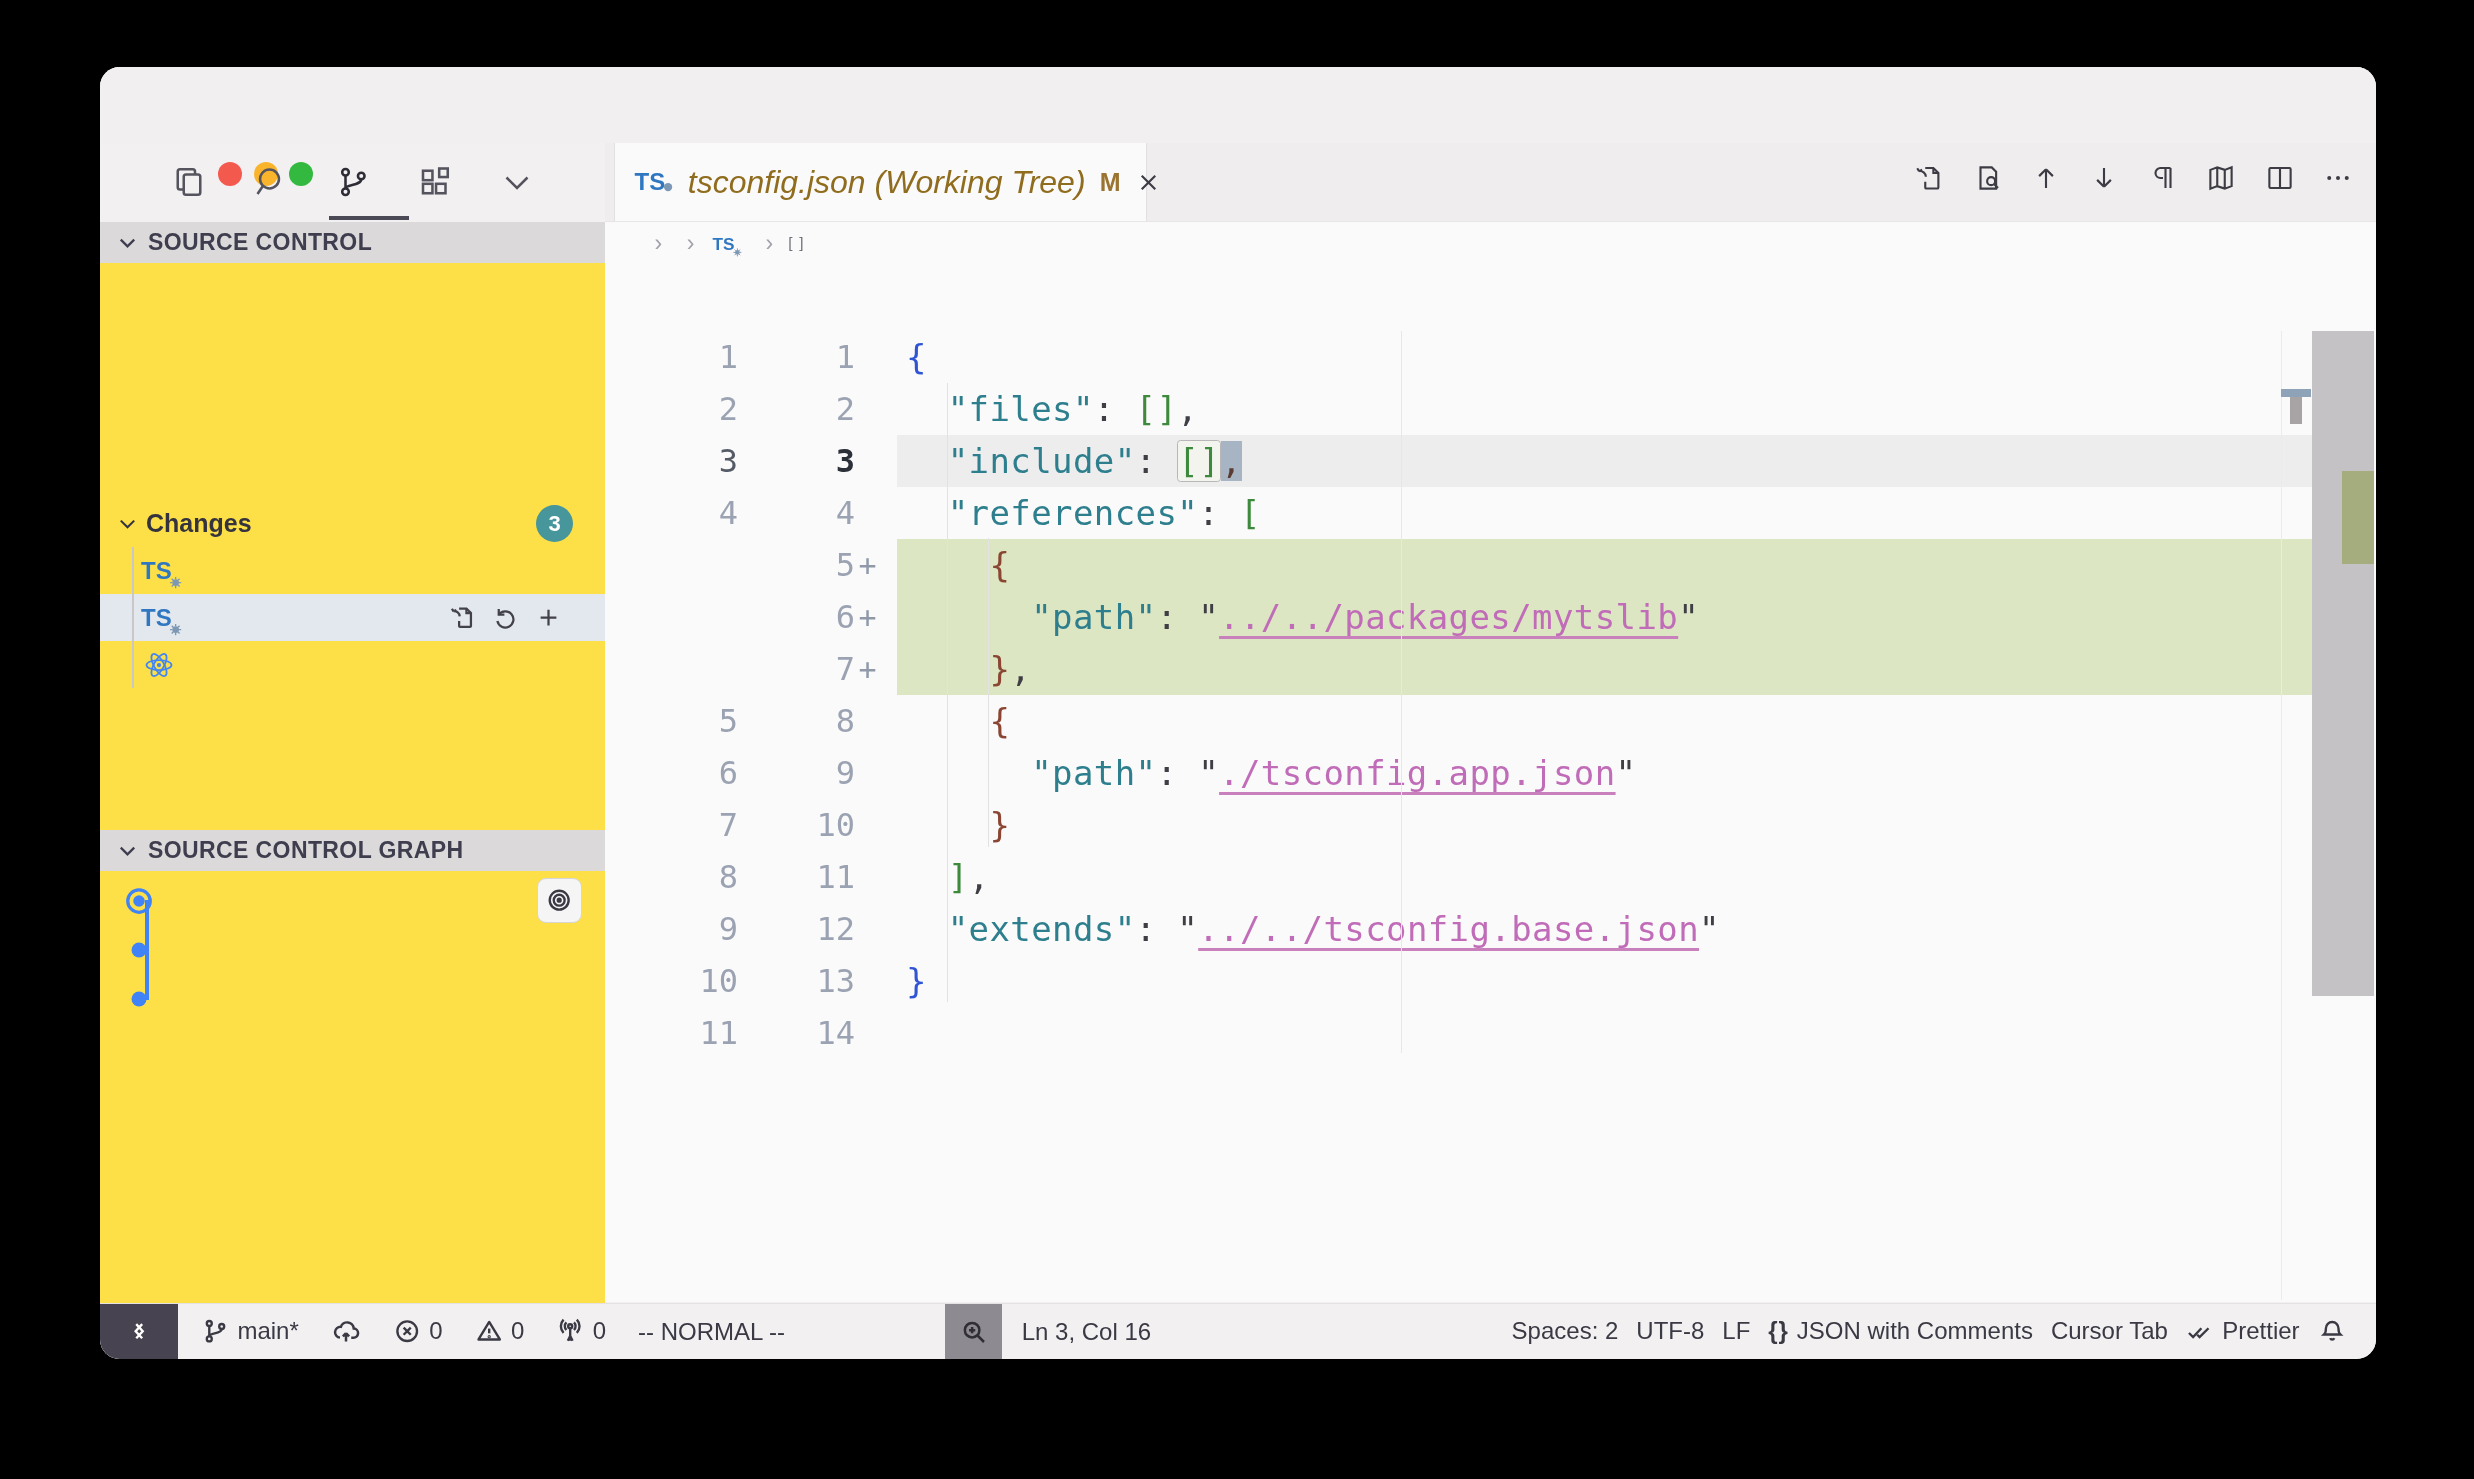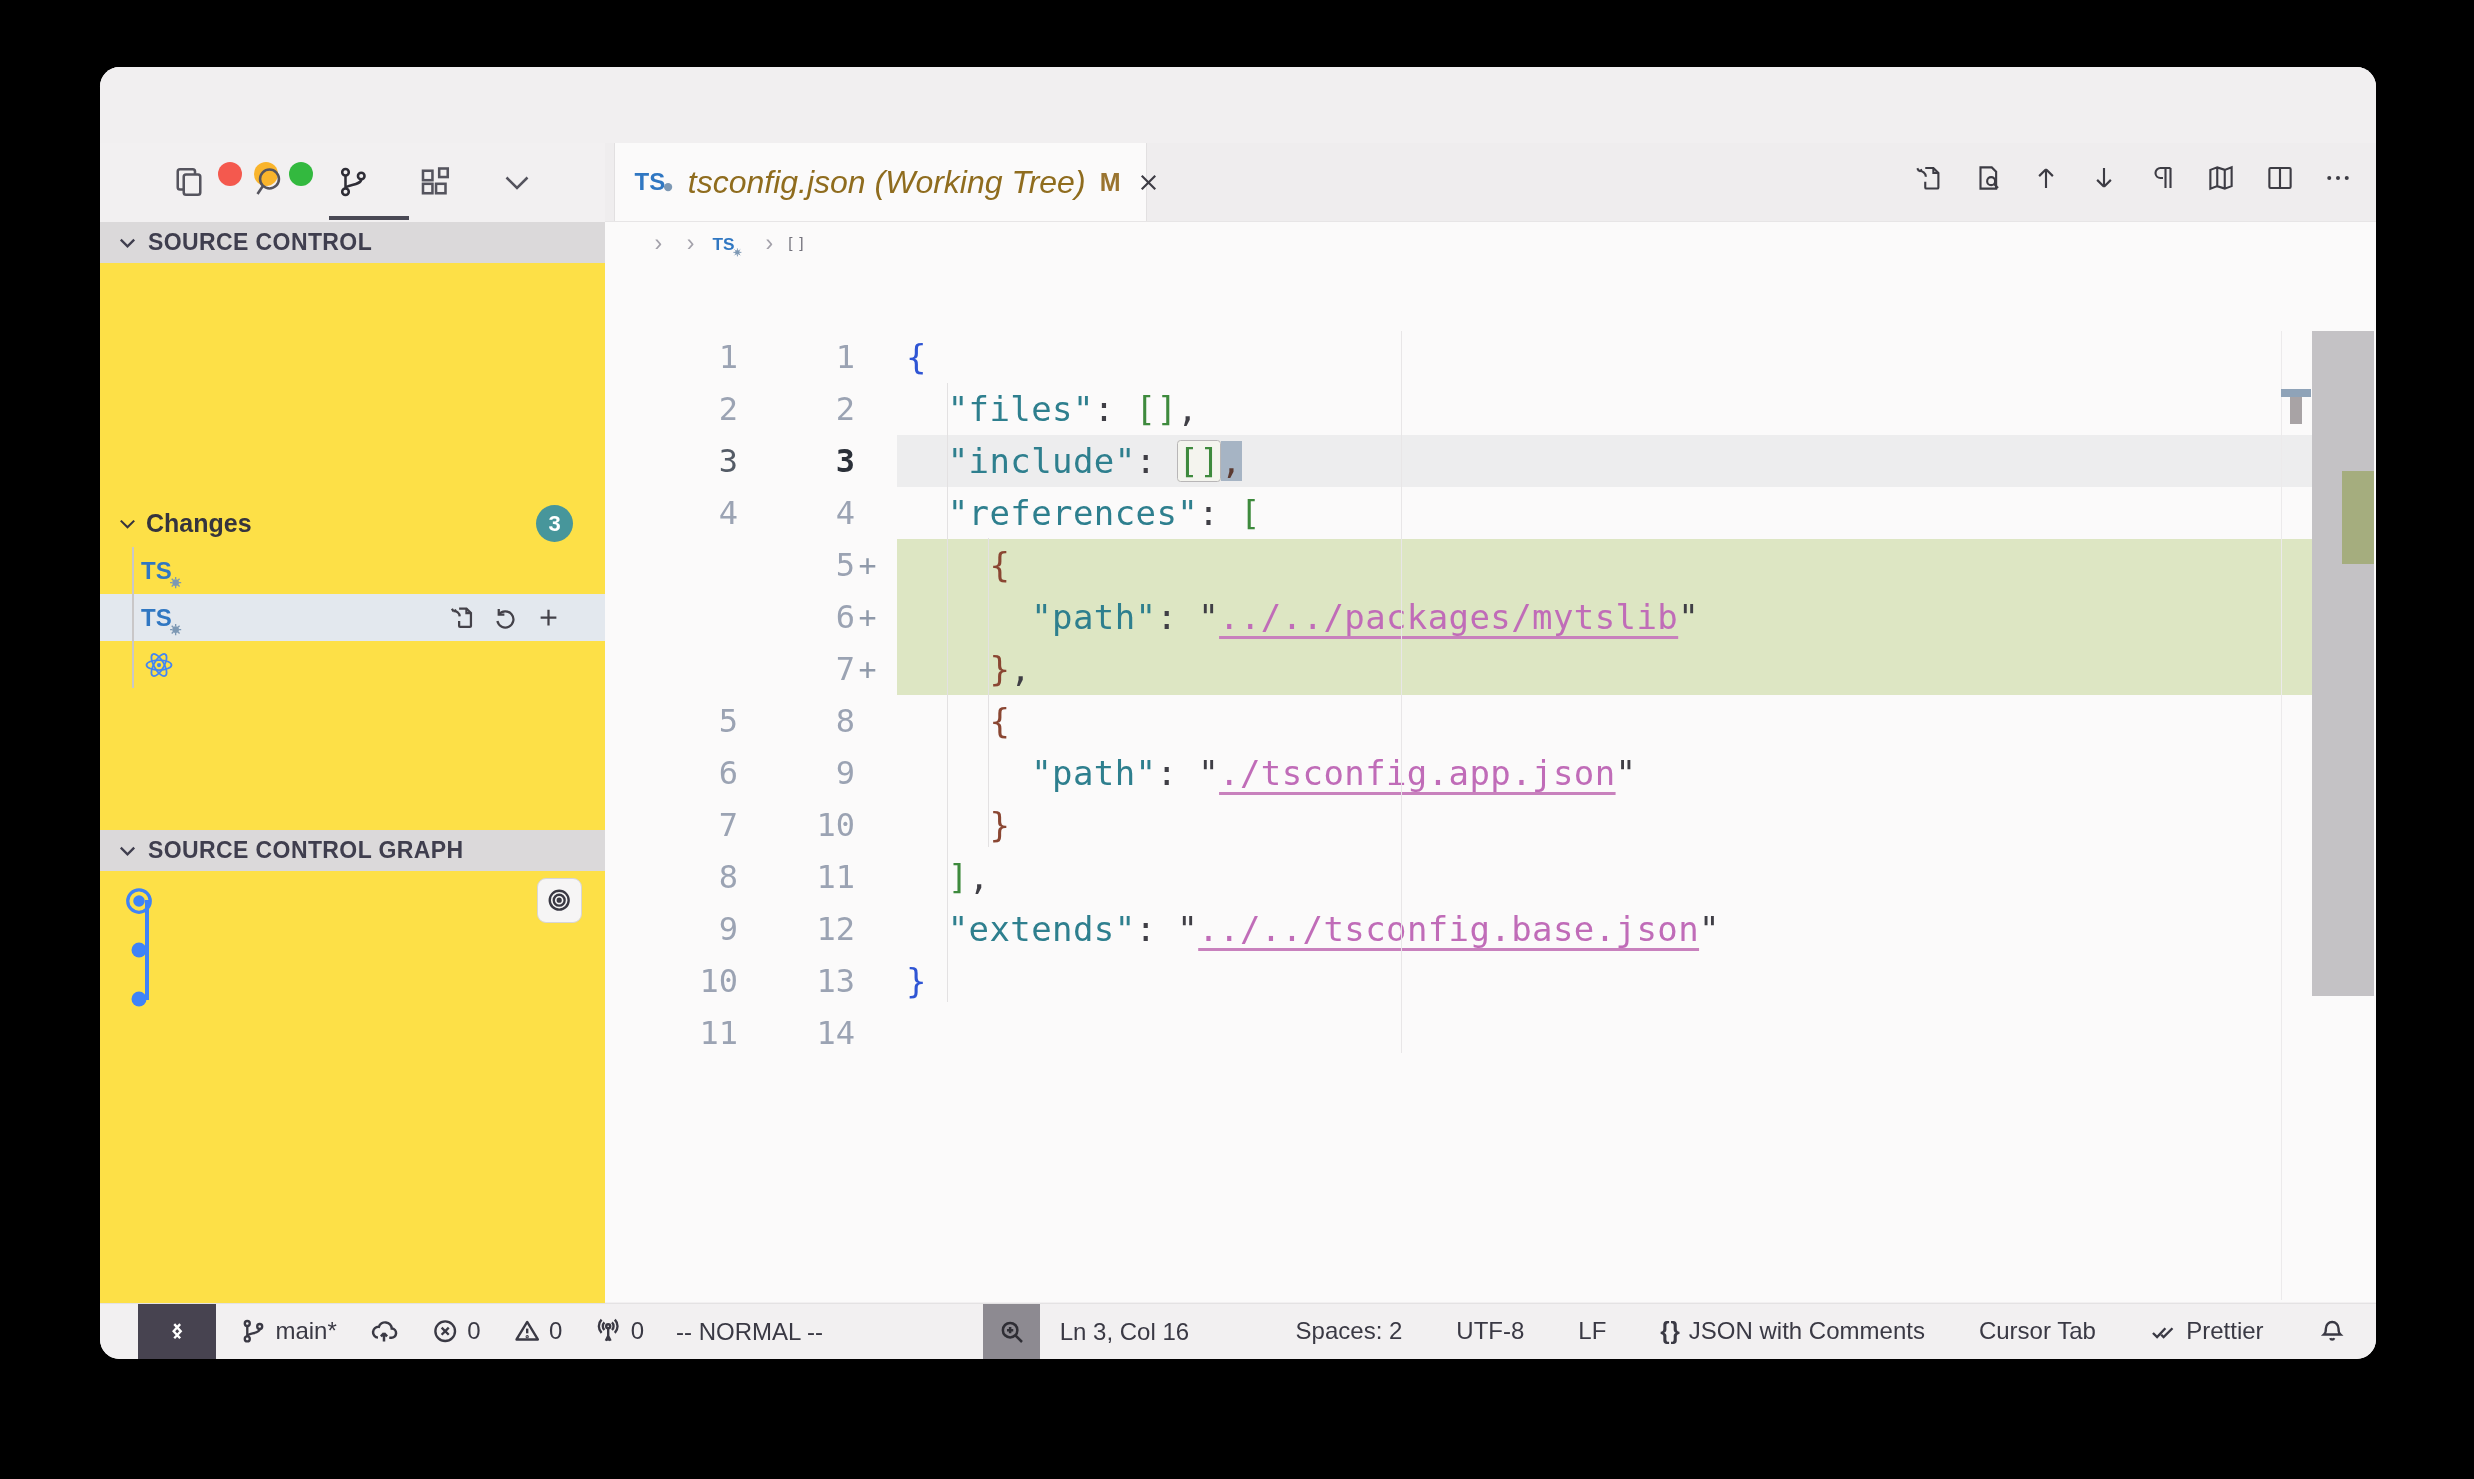--- a/index.html
+++ b/index.html
@@ -97,26 +97,26 @@
   #gutter-div{left:796px;top:188px;width:0.9px;height:722px;background:#e8e6e7;}
   .iguide{width:0.9px;background:#e3e1e2;left:342px;}
   
   #strip-border{left:1676px;top:188px;width:0.9px;height:969px;background:#eceaeb;}
   #t-h{left:1676px;top:246px;width:30px;height:8px;background:#8fa3b8;}
   #t-v{left:1685px;top:254px;width:11.6px;height:27px;background:#a8a3a5;}
   #scrollbar{left:1707px;top:188px;width:62px;height:665px;background:#c4c2c5;}
   #ov-green{left:1737px;top:328px;width:32px;height:93px;background:#a5ad7e;}
   
   #statusbar{left:0;top:1236px;width:2276px;height:56px;background:#f2f0f1;border-top:1.8px solid #e4e2e3;
-             display:flex;align-items:center;font-size:24px;color:#3a3944;box-sizing:border-box;padding-left:38px;}
+             display:flex;align-items:center;font-size:24px;color:#3a3944;box-sizing:border-box;}
   #remote-box{width:78px;height:56px;background:#474350;color:#fff;display:flex;align-items:center;
               justify-content:center;flex:none;}
   .sitem{display:flex;align-items:center;gap:8px;white-space:nowrap;}
   #sb-left{display:flex;align-items:center;gap:32px;margin-left:23px;}
-  #sb-right{display:flex;align-items:center;gap:54px;margin-left:auto;margin-right:30px;}
+  #sb-right{display:flex;align-items:center;gap:18px;margin-left:auto;margin-right:30px;}
   #zoom-box{width:57px;height:56px;background:#8d8a91;display:flex;align-items:center;
             justify-content:center;color:#2f2e35;margin-left:160px;}
   .ico{display:inline-flex;align-items:center;justify-content:center;}
   .ico svg{display:block;}
   .tsicon{position:relative;width:39px;height:30px;flex:none;color:#3077c2;font-weight:bold;
           font-size:24px;display:inline-flex;align-items:center;}
   .tsicon .gear{position:absolute;right:-1.8px;bottom:-3.6px;color:#7d98b4;}
   .brtxt{font-weight:bold;letter-spacing:0.9px;}
 </style>
 </head>

